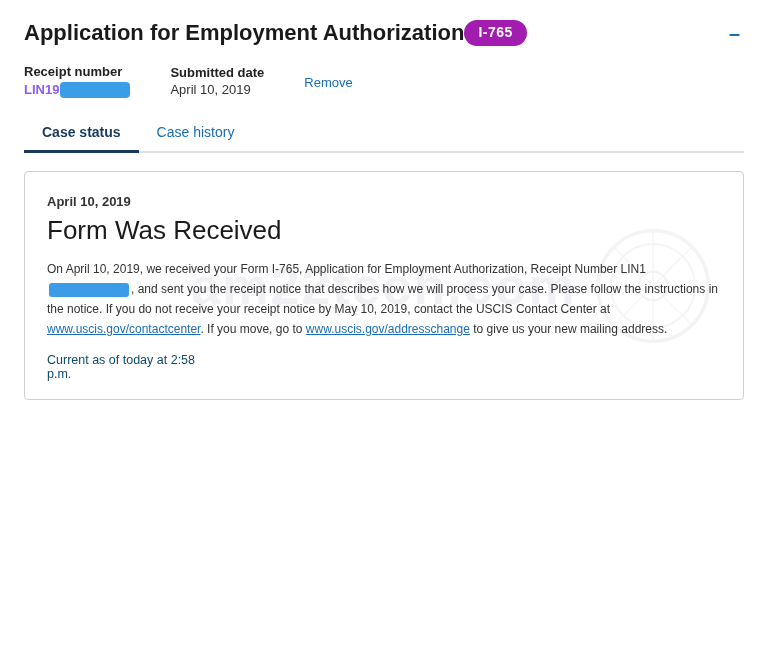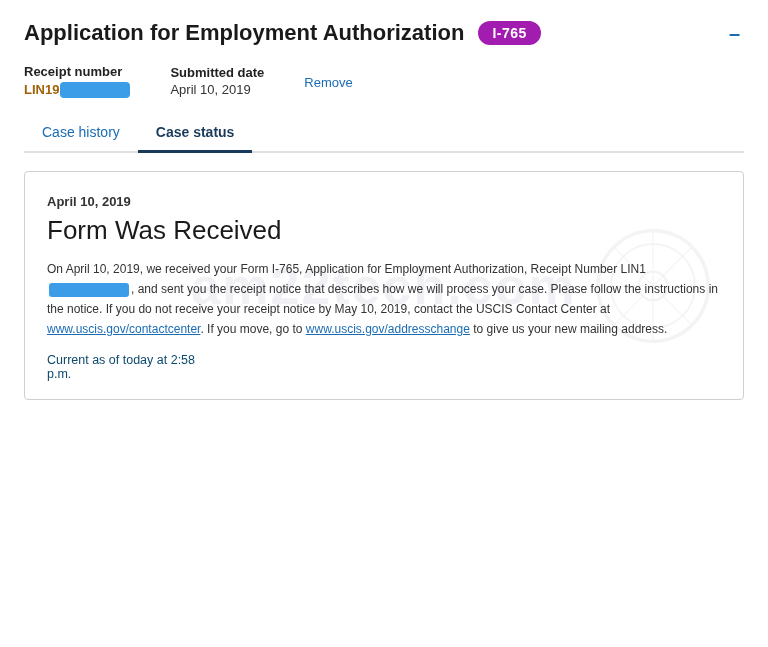--- a/index.html
+++ b/index.html
@@ -16,22 +16,20 @@
       background: #fff;
     }
     .header-row {
       display: flex;
       align-items: center;
       justify-content: space-between;
       margin-bottom: 18px;
     }
     .header-left {
       display: flex;
-      align-items: center;
-      gap: 14px;
     }
     .page-title {
       font-size: 22px;
       font-weight: 600;
       color: #1a1a1a;
     }
     .form-badge {
       background: #a21caf;
       color: #fff;
       border-radius: 20px;
@@ -58,21 +56,21 @@
       font-weight: 700;
       font-size: 13px;
       color: #222;
       margin-bottom: 2px;
     }
     .meta-value {
       font-size: 13px;
       color: #333;
     }
     .receipt-number-value {
-      color: #a16207;
+      color: #8b5cf6;
       font-size: 13px;
       font-weight: 600;
     }
     .redacted-bar {
       display: inline-block;
       background: #3b9de8;
       border-radius: 4px;
       width: 70px;
       height: 16px;
       vertical-align: middle;
@@ -203,25 +201,25 @@
     <div>
       <div class="meta-label">Submitted date</div>
       <div class="meta-value">April 10, 2019</div>
     </div>
     <div style="padding-top:2px;">
       <a class="remove-link">Remove</a>
     </div>
   </div>
 
   <div class="tabs-row">
+    <div class="tab active">
+      <span>Case status</span>
+    </div>
     <div class="tab">
       <span>Case history</span>
-    </div>
-    <div class="tab active">
-      <span>Case status</span>
     </div>
   </div>
 
   <div class="status-card">
 
     <div class="watermark">am22tech.com</div>
 
     <svg class="uscis-seal" viewBox="0 0 100 100" xmlns="http://www.w3.org/2000/svg">
       <circle cx="50" cy="50" r="46" fill="none" stroke="#888" stroke-width="3"></circle>
       <circle cx="50" cy="50" r="35" fill="none" stroke="#888" stroke-width="1.5"></circle>

